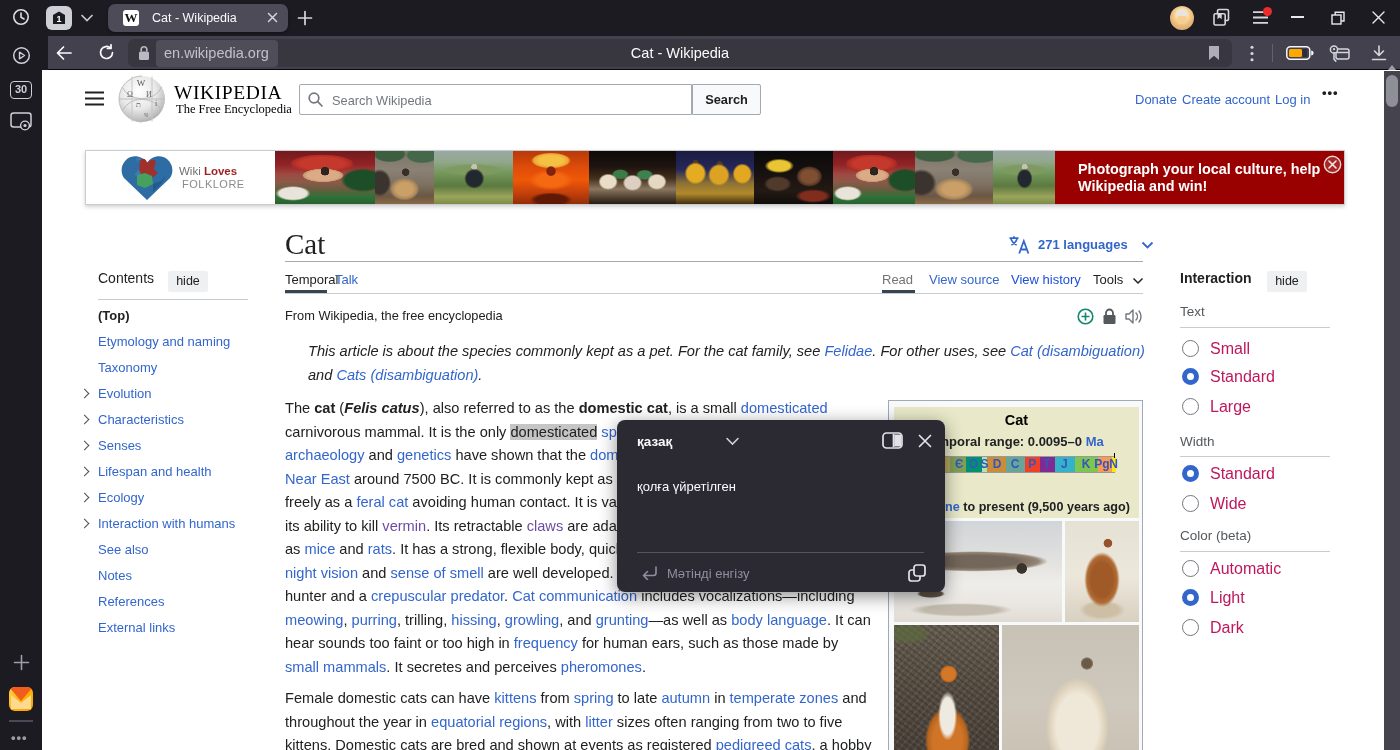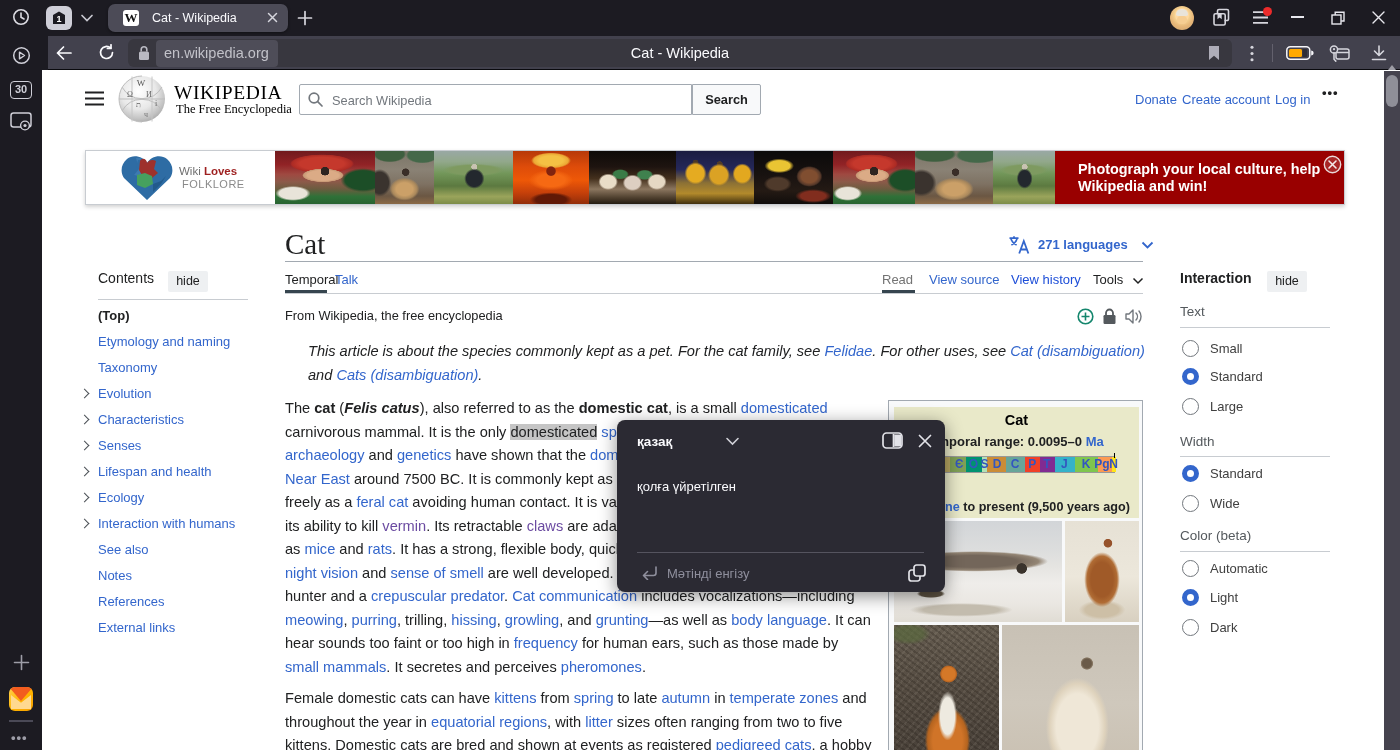--- a/index.html
+++ b/index.html
@@ -63,21 +63,21 @@
   radial-gradient(circle 4px at 56% 25%, #503c2a 0 70%, transparent 80%),
   linear-gradient(to bottom, #1a1c3e 0%, #252858 35%, #8a7038 60%, #b08a30 80%, #403010 100%); }
 .ph-indig { background:
   radial-gradient(ellipse 30% 22% at 32% 28%, #e8c53a 0 45%, transparent 62%),
   radial-gradient(ellipse 22% 26% at 70% 48%, #7e4e32 0 45%, #54382a 65%, transparent 75%),
   radial-gradient(ellipse 26% 22% at 30% 62%, #4e3a2c 0 50%, transparent 68%),
   radial-gradient(ellipse 35% 20% at 75% 85%, #7e2e20 0 45%, transparent 65%),
   linear-gradient(to bottom, #0b0a0a 0%, #181210 45%, #241a14 75%, #100d0b 100%); }
 .radio { width:17px; height:17px; border-radius:50%; border:1.5px solid #72777d; background:#fff; }
 .radio.on { border:5.5px solid #3366cc; }
-.rlab { font-size:13px; color:#404040; line-height:20px; }
+.rlab { font-size:16px; color:#be185d; line-height:20px; }
 
 </style>
 </head>
 <body>
 <div id="tabbar">
 
   <svg class="icon" style="left:12px;top:8px" width="18" height="18" viewBox="0 0 18 18">
     <circle cx="9" cy="9" r="7.2" fill="none" stroke="#dcdce3" stroke-width="1.6"></circle>
     <path d="M9 5v4.2l3 1.8" fill="none" stroke="#dcdce3" stroke-width="1.6" stroke-linecap="round"></path>
   </svg>

